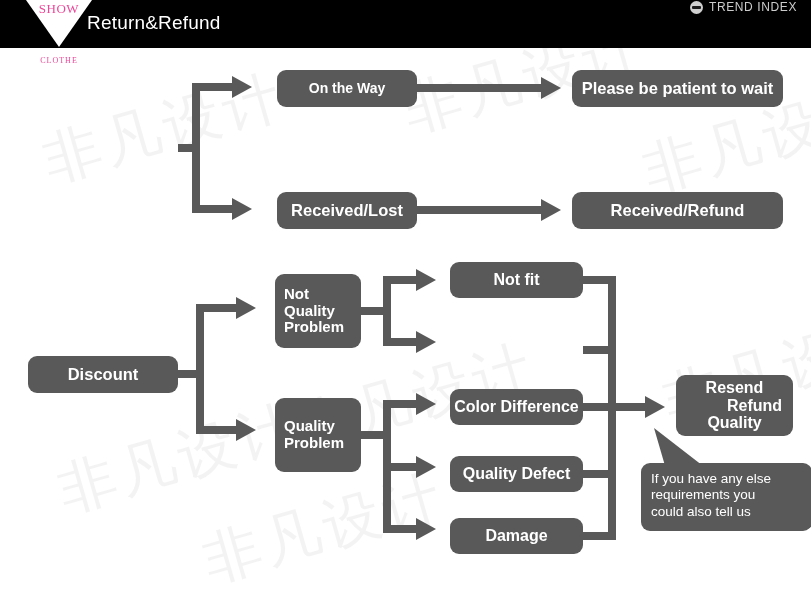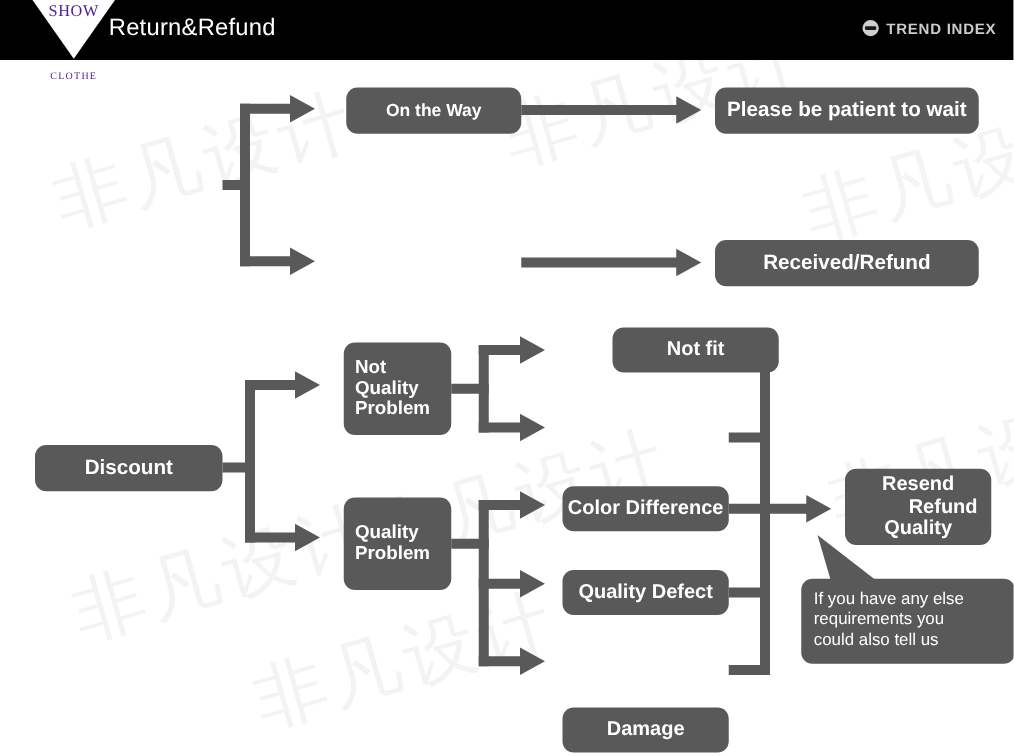--- a/index.html
+++ b/index.html
@@ -62,21 +62,21 @@
     width: 0; height: 0;
     border-left: 33px solid transparent;
     border-right: 33px solid transparent;
     border-top: 47px solid #ffffff;
   }
   .logo-text {
     position: absolute;
     left: 0; top: 2px;
     width: 66px;
     text-align: center;
-    color: #4c1d95;
+    color: #ec4899;
     z-index: 13;
   }
   .logo-show {
     display: block;
     font-size: 13px;
     font-weight: 400;
     letter-spacing: 0.5px;
     line-height: 14px;
     font-family: "Liberation Serif", serif;
   }
@@ -94,26 +94,25 @@
     left: 87px; top: 12px;
     color: #ffffff;
     font-size: 19px;
     font-weight: 400;
     letter-spacing: 0.2px;
     z-index: 12;
     font-family: "Liberation Sans", sans-serif;
   }
   .brand-wrap {
     position: absolute;
-    right: 14px; top: 16px;
+    right: 14px; top: 0;
     display: flex;
-    align-items: flex-start;
+    align-items: flex-end;
     gap: 6px;
     z-index: 12;
-    font-weight: bold;
   }
   .brand-icon {
     width: 13px; height: 13px;
     border-radius: 50%;
     background: #cfcfcf;
     position: relative;
     flex: none;
   }
   .brand-icon::after {
     content: "";
@@ -219,20 +218,21 @@
 
 
   <div class="seg" style="left:178px; top:144px; width:22px; height:8px;"></div>
   <div class="seg" style="left:192px; top:83px;  width:8px;  height:130px;"></div>
   <div class="seg" style="left:192px; top:83px;  width:42px; height:8px;"></div>
   <div class="seg" style="left:192px; top:205px; width:42px; height:8px;"></div>
   <div class="arrow" style="left:232px; top:76px;"></div>
   <div class="arrow" style="left:232px; top:198px;"></div>
 
   <div class="node" style="left:277px; top:70px; width:140px; height:37px; font-size:14px;">On the Way</div>
+  <div class="node" style="left:277px; top:192px; width:140px; height:37px; font-size:16.5px;">Received/Lost</div>
 
   <div class="seg" style="left:417px; top:84px;  width:127px; height:8px;"></div>
   <div class="arrow" style="left:541px; top:77px;"></div>
 
   <div class="seg" style="left:417px; top:206px; width:127px; height:8px;"></div>
   <div class="arrow" style="left:541px; top:199px;"></div>
 
   <div class="node" style="left:572px; top:70px; width:211px; height:37px; font-size:16.5px;">Please be patient to wait</div>
   <div class="node" style="left:572px; top:192px; width:211px; height:37px; font-size:16.5px;">Received/Refund</div>
 
@@ -269,24 +269,24 @@
 
   <div class="seg" style="left:361px; top:431px; width:30px; height:8px;"></div>
   <div class="seg" style="left:383px; top:400px; width:8px;  height:133px;"></div>
   <div class="seg" style="left:383px; top:400px; width:35px; height:8px;"></div>
   <div class="seg" style="left:383px; top:463px; width:35px; height:8px;"></div>
   <div class="seg" style="left:383px; top:525px; width:35px; height:8px;"></div>
   <div class="arrow" style="left:416px; top:393px;"></div>
   <div class="arrow" style="left:416px; top:456px;"></div>
   <div class="arrow" style="left:416px; top:518px;"></div>
 
-  <div class="node" style="left:450px; top:262px; width:133px; height:36px; font-size:16px;margin-left:40px;">Not fit</div>
+  <div class="node" style="left:450px; top:262px; width:133px; height:36px; font-size:16px;">Not fit</div>
   <div class="node" style="left:450px; top:389px; width:133px; height:36px; font-size:16px;">Color Difference</div>
   <div class="node" style="left:450px; top:456px; width:133px; height:36px; font-size:16px;">Quality Defect</div>
-  <div class="node" style="left:450px; top:518px; width:133px; height:36px; font-size:16px;margin-top:48px;">Damage</div>
+  <div class="node" style="left:450px; top:518px; width:133px; height:36px; font-size:16px;">Damage</div>
 
   <div class="seg" style="left:583px; top:276px; width:33px; height:8px;"></div>
   <div class="seg" style="left:583px; top:346px; width:33px; height:8px;"></div>
   <div class="seg" style="left:583px; top:403px; width:33px; height:8px;"></div>
   <div class="seg" style="left:583px; top:470px; width:33px; height:8px;"></div>
   <div class="seg" style="left:583px; top:532px; width:33px; height:8px;"></div>
 
   <div class="seg" style="left:608px; top:276px; width:8px; height:264px;"></div>
 
   <div class="seg" style="left:608px; top:403px; width:40px; height:8px;"></div>

